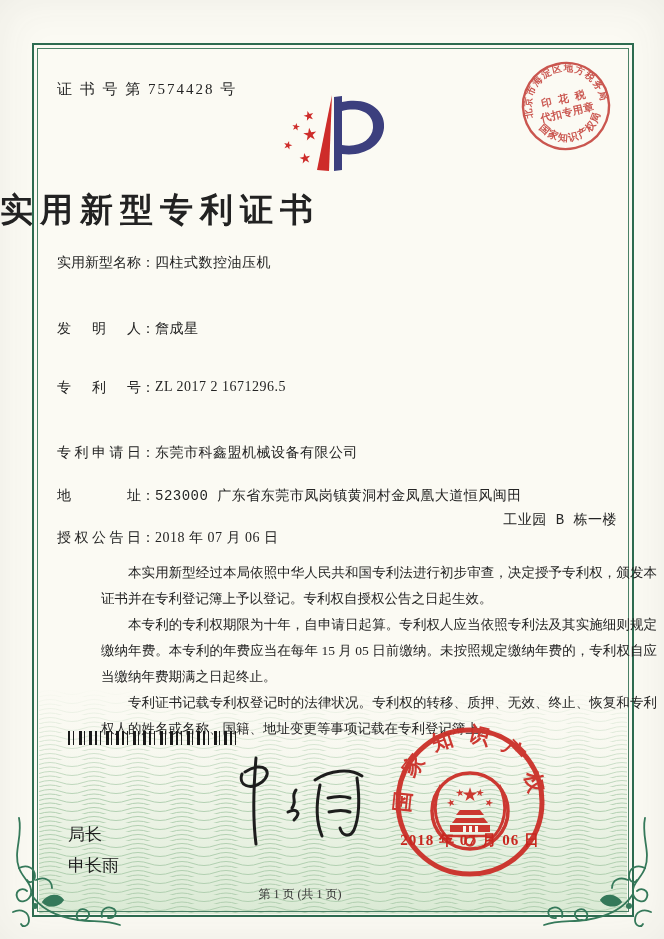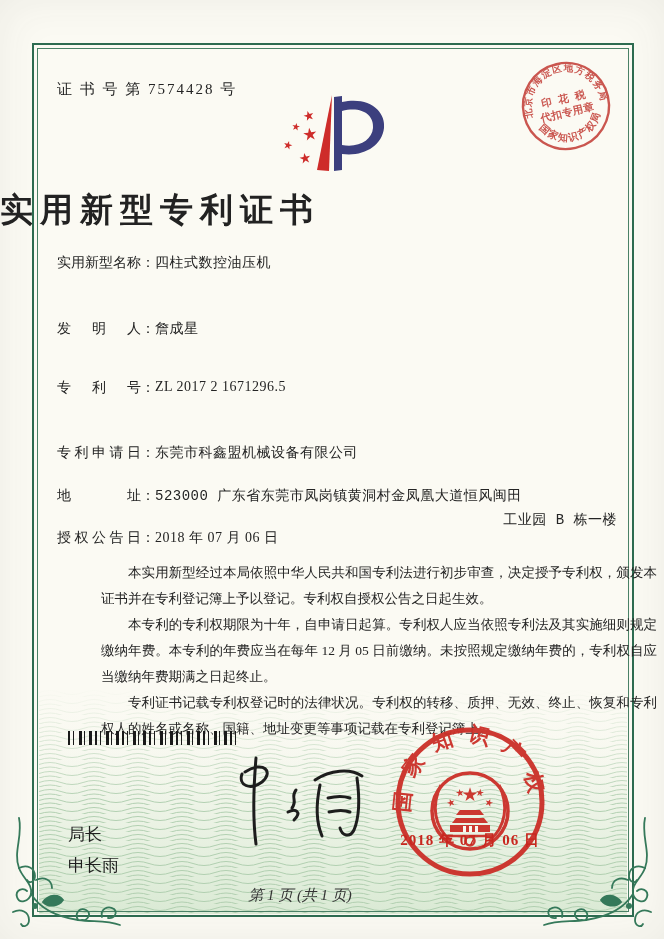--- a/index.html
+++ b/index.html
@@ -22,21 +22,21 @@
   .row.addr{white-space:normal;width:560px;font-family:Liberation Mono, monospace;}
   .legal{left:57px;top:560px;width:556px;font-size:13.5px;line-height:26px;text-align:justify;margin-left:44px;}
   .legal p{margin:0;text-indent:2em;}
   .barcode{left:68px;top:731px;width:172px;height:14px;background:
      repeating-linear-gradient(90deg,#1a1a1a 0 2px,transparent 2px 5px,#1a1a1a 5px 6px,
      transparent 6px 11px,#1a1a1a 11px 14px,transparent 14px 16px,#1a1a1a 16px 17px,
      transparent 17px 21px,#1a1a1a 21px 24px,transparent 24px 27px);}
   .signer{left:68px;font-size:17px;font-family:"Liberation Sans","DejaVu Sans",sans-serif;color:#1f1f1f;margin-top:36px;}
   .seal-date{left:391px;top:831px;width:158px;text-align:center;color:#c8271f;
         font-size:15px;font-weight:700;letter-spacing:1px;}
-  .footer{left:0;width:600px;top:886px;text-align:center;font-size:15px;color:#333;font-style:italic;}
+  .footer{left:0;width:600px;top:886px;text-align:center;font-size:12px;color:#333;}
   .stamp-wrap{left:512px;top:52px;width:108px;height:108px;transform:rotate(-13deg);opacity:.9;}
   .seal-wrap{left:391px;top:723px;width:158px;height:158px;opacity:.95;}
   svg{display:block;}
 </style>
 </head>
 <body>
 
 <div class="page">
 
   <svg class="abs" style="left:39px;top:688px" width="588" height="226" viewBox="0 0 588 226">
@@ -132,21 +132,21 @@
   <div class="row addr" style="top:487px">
     <span class="lbl">地址</span><span class="sep">：</span><span class="val">523000 广东省东莞市凤岗镇黄洞村金凤凰大道恒风闽田</span>
     <div class="val2">工业园 B 栋一楼</div>
   </div>
   <div class="row" style="top:529px">
     <span class="lbl">授权公告日</span><span class="sep">：</span><span class="val">2018 年 07 月 06 日</span>
   </div>
 
   <div class="abs legal">
     <p>本实用新型经过本局依照中华人民共和国专利法进行初步审查，决定授予专利权，颁发本证书并在专利登记簿上予以登记。专利权自授权公告之日起生效。</p>
-    <p>本专利的专利权期限为十年，自申请日起算。专利权人应当依照专利法及其实施细则规定缴纳年费。本专利的年费应当在每年 12 月 05 日前缴纳。未按照规定缴纳年费的，专利权自应当缴纳年费期满之日起终止。</p>
+    <p>本专利的专利权期限为十年，自申请日起算。专利权人应当依照专利法及其实施细则规定缴纳年费。本专利的年费应当在每年 15 月 05 日前缴纳。未按照规定缴纳年费的，专利权自应当缴纳年费期满之日起终止。</p>
     <p>专利证书记载专利权登记时的法律状况。专利权的转移、质押、无效、终止、恢复和专利权人的姓名或名称、国籍、地址变更等事项记载在专利登记簿上。</p>
   </div>
 
   <div class="abs barcode"></div>
 
   <div class="abs signer" style="top:787px">局长</div>
   <div class="abs signer" style="top:818px">申长雨</div>
 
   <svg class="abs" style="left:212px;top:752px" width="155" height="95" viewBox="0 0 155 95">
     <g stroke="#1d1d1d" stroke-width="3" fill="none" stroke-linecap="round">

